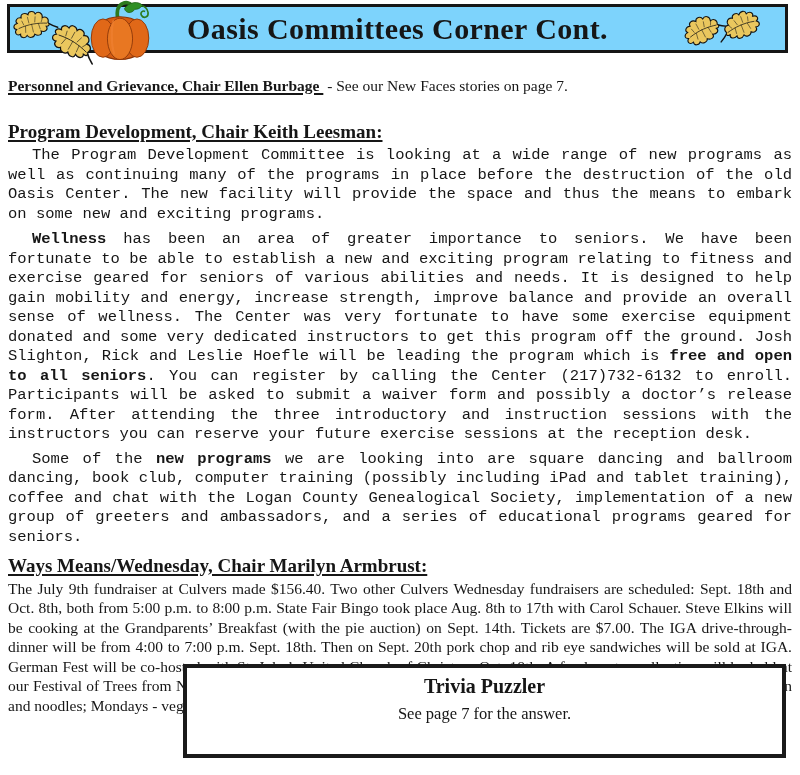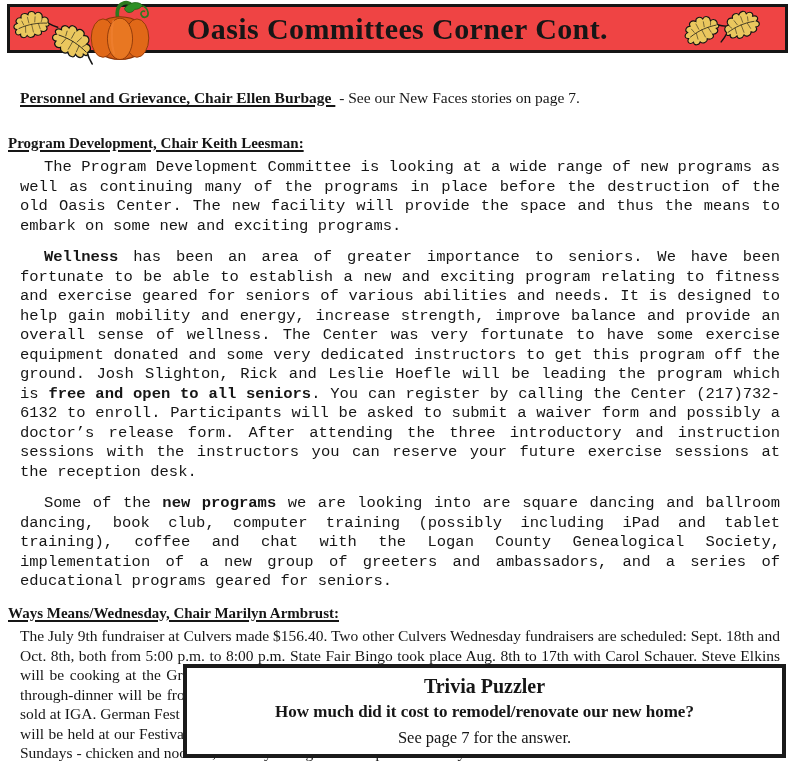--- a/index.html
+++ b/index.html
@@ -11,44 +11,44 @@
     position:relative;
     overflow:hidden;
   }
   .page{position:absolute;inset:0;}
 
   
   .banner{
     position:absolute;left:7px;top:4px;width:781px;height:49px;
     border:3px solid #161616;box-sizing:border-box;
     display:flex;align-items:center;justify-content:center;
-    background:#ef4444;z-index:1;
+    background:#7dd3fc;z-index:1;
   }
   .banner h1{
     margin:0;font-size:30px;font-weight:bold;letter-spacing:.4px;
     white-space:nowrap;
   }
   .deco{position:absolute;z-index:3;}
   #pumpkin{left:80px;top:-1px;width:80px;height:62px;}
   #leaf-l1{left:8px;top:9px;width:52px;height:30px;transform:scaleX(-1) rotate(10deg);z-index:2;}
   #leaf-l2{left:46px;top:26px;width:58px;height:34px;transform:scaleX(-1) rotate(-33deg);}
   #leaf-r1{left:679px;top:14px;width:50px;height:30px;transform:scaleX(-1) rotate(24deg);z-index:2;}
   #leaf-r2{left:714px;top:11px;width:50px;height:30px;transform:rotate(-24deg);}
 
   
   .content{
     position:absolute;left:0;right:0;top:0;
     padding:76px 8px 0 8px;
     font-size:15.5px;line-height:19.5px;
   }
-  .content p{margin:12px;text-align:justify;}
+  .content p{margin:0;text-align:justify;}
   .content p.single{text-align:left;}
   .indent{text-indent:24px;font-family:Liberation Mono, monospace;}
   h2{
-    margin:26px 0 0 0;font-size:15px;line-height:19.5px;font-weight:bold;
+    margin:26px 0 0 0;font-size:19px;line-height:19.5px;font-weight:bold;
     text-decoration:underline;text-decoration-thickness:1.5px;text-underline-offset:2px;
   }
   .b{font-weight:bold;}
   .u{text-decoration:underline;text-decoration-thickness:1.5px;text-underline-offset:2px;}
   #para-program-intro{margin-top:5px;}
   #para-wellness{margin-top:6px;}
   #para-new-programs{margin-top:5px;}
   #para-announcements{margin-top:4px;}
   #ways-heading{margin-top:9px;}
   #para-ways{margin-top:3px;}
@@ -119,17 +119,16 @@
     <p class="indent" id="para-new-programs"><span>Some of the </span><span class="b">new programs</span><span> we are looking into are square dancing and ballroom dancing, book club, computer training (possibly including iPad and tablet training), coffee and chat with the Logan County Genealogical Society, implementation of a new group of greeters and ambassadors, and a series of educational programs geared for seniors.</span></p>
 
 
     <h2 id="ways-heading">Ways Means/Wednesday, Chair Marilyn Armbrust:</h2>
 
     <p id="para-ways"><span>The July 9th fundraiser at Culvers made $156.40.  Two other Culvers Wednesday fundraisers are scheduled:  Sept. 18th and Oct. 8th, both from 5:00 p.m. to 8:00 p.m.  State Fair Bingo took place Aug. 8th to 17th with Carol Schauer.  Steve Elkins will be cooking at the Grandparents’ Breakfast (with the pie auction) on Sept. 14th.  Tickets are $7.00.  The IGA drive-through-dinner will be from 4:00 to 7:00 p.m. Sept. 18th.  Then on Sept. 20th pork chop and rib eye sandwiches will be sold at IGA.  German Fest will be co-hosted with St. John’s United Church of Christ on Oct. 18th.  A food pantry collection will be held at our Festival of Trees from Nov. 30th through Dec. 3rd.  The VFW’s Ladies Auxiliary 60/40 fundraisers are Sundays - chicken and noodles; Mondays - vegetable soup and Tuesdays - meat loaf.</span></p>
   </div>
 
   <div class="trivia-box">
     <div class="trivia-title">Trivia Puzzler</div>
-    <div class="trivia-question">How much did it cost to remodel/renovate our new home?</div>
     <div class="trivia-note">See page 7 for the answer.</div>
   </div>
 
 </div>
 
 </body></html>

